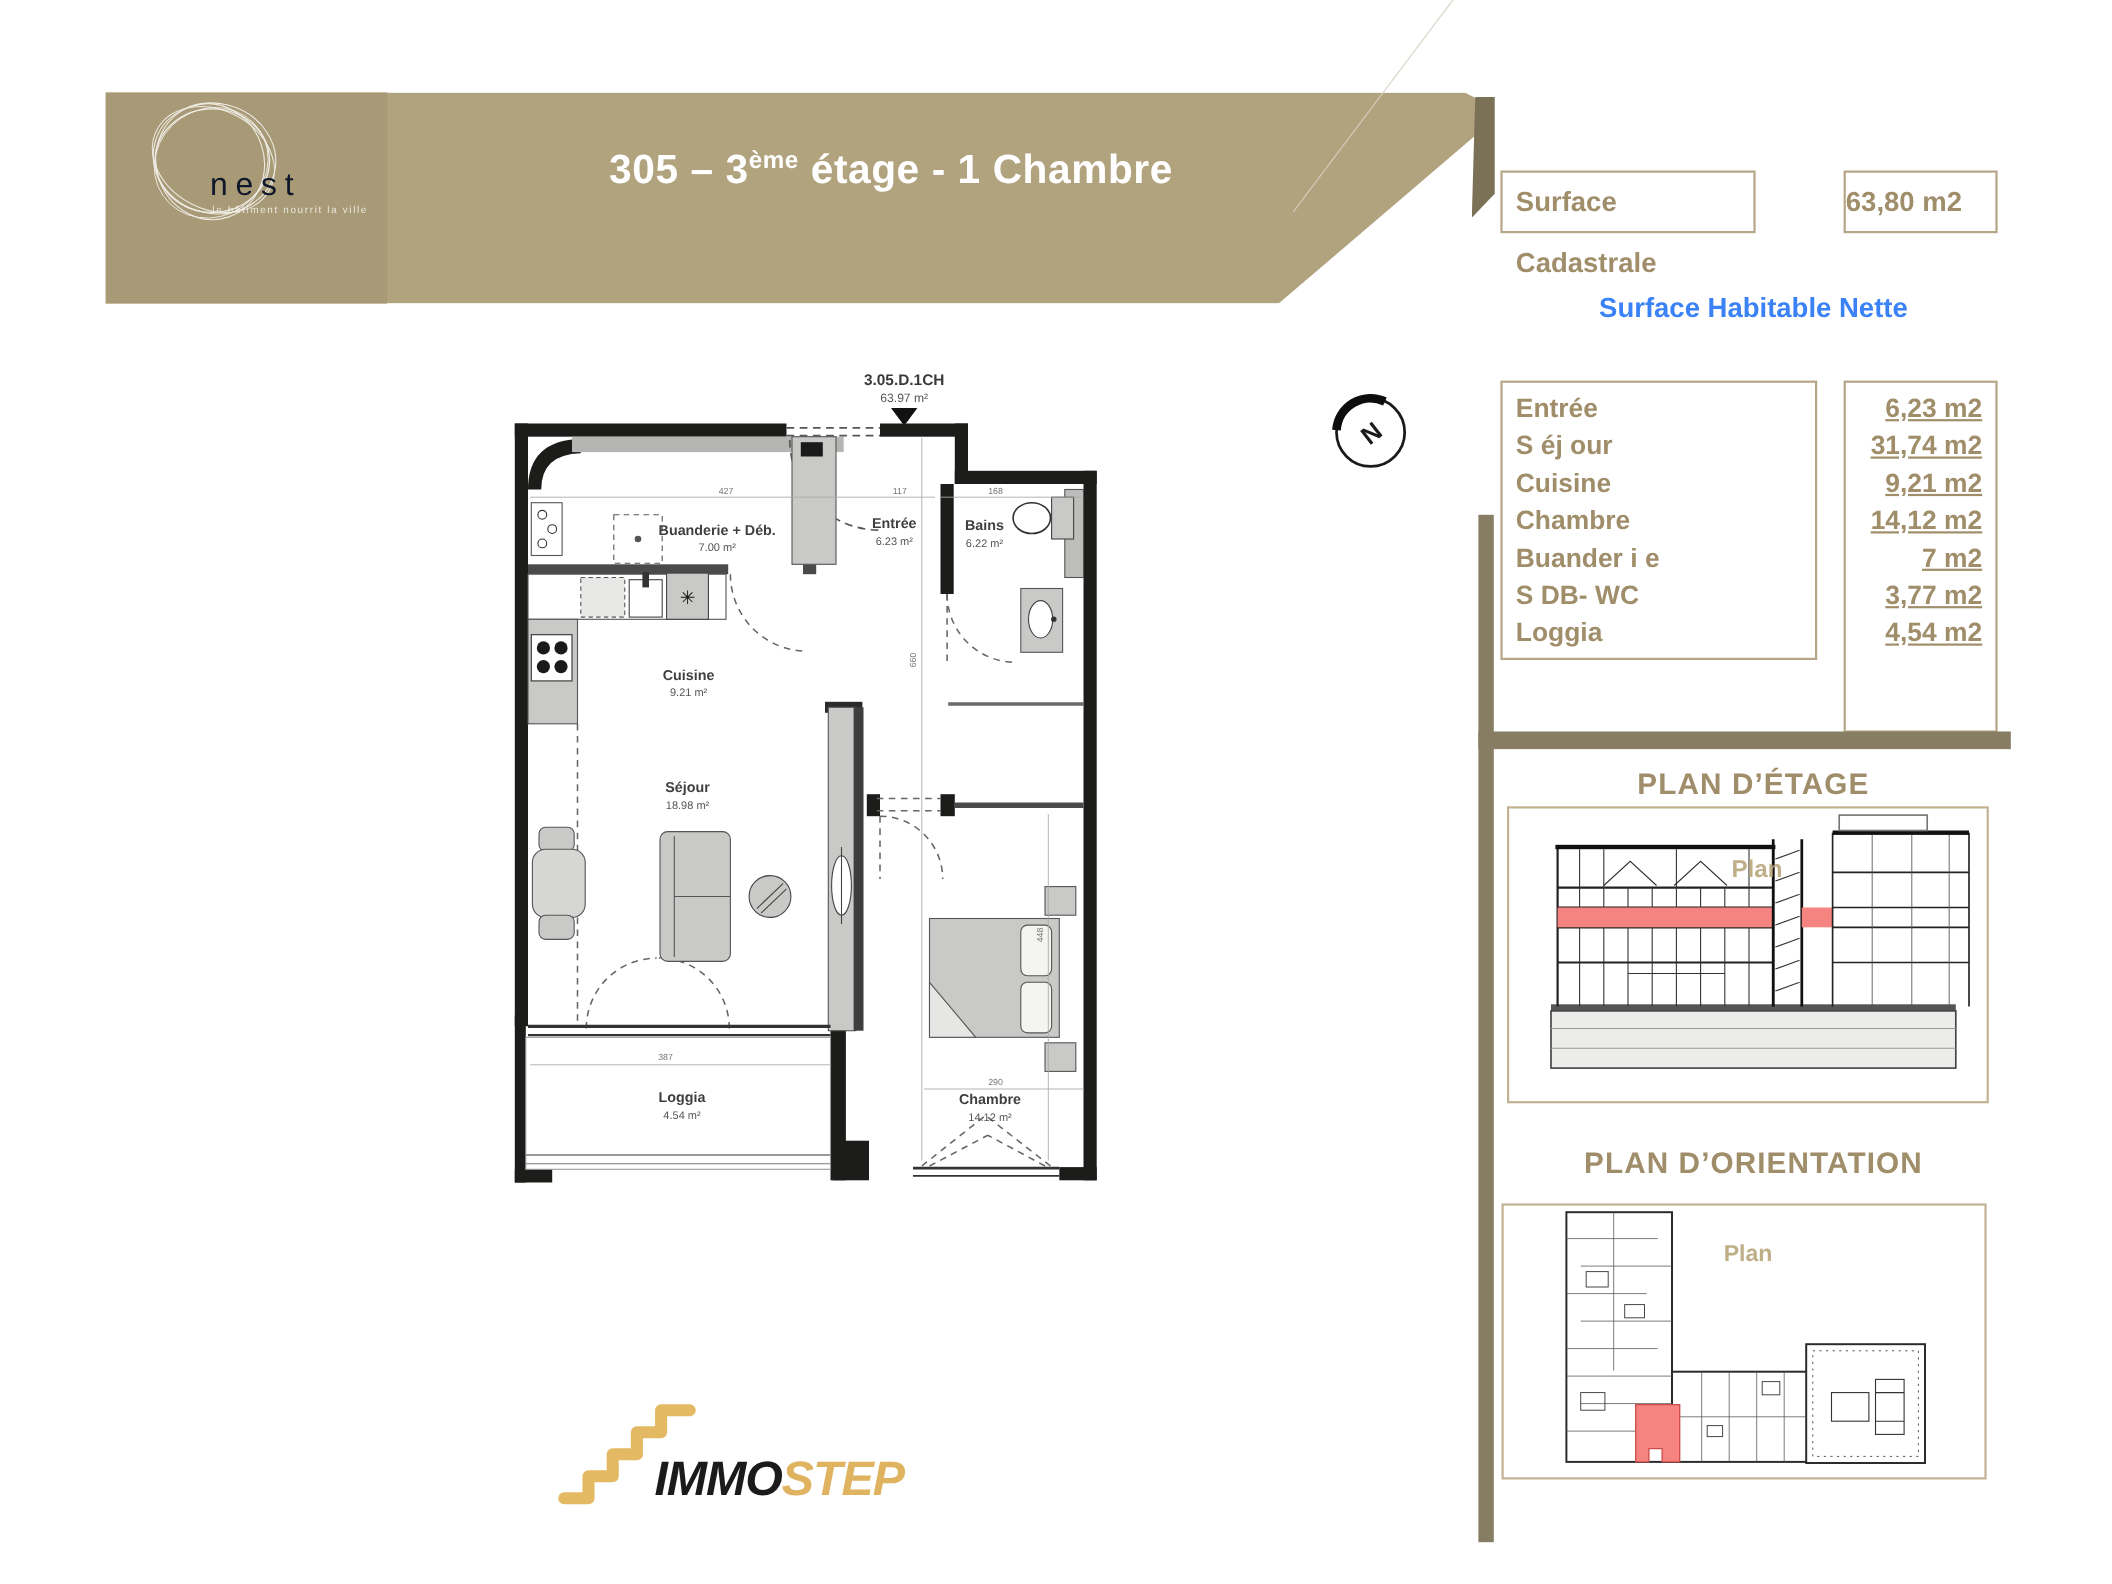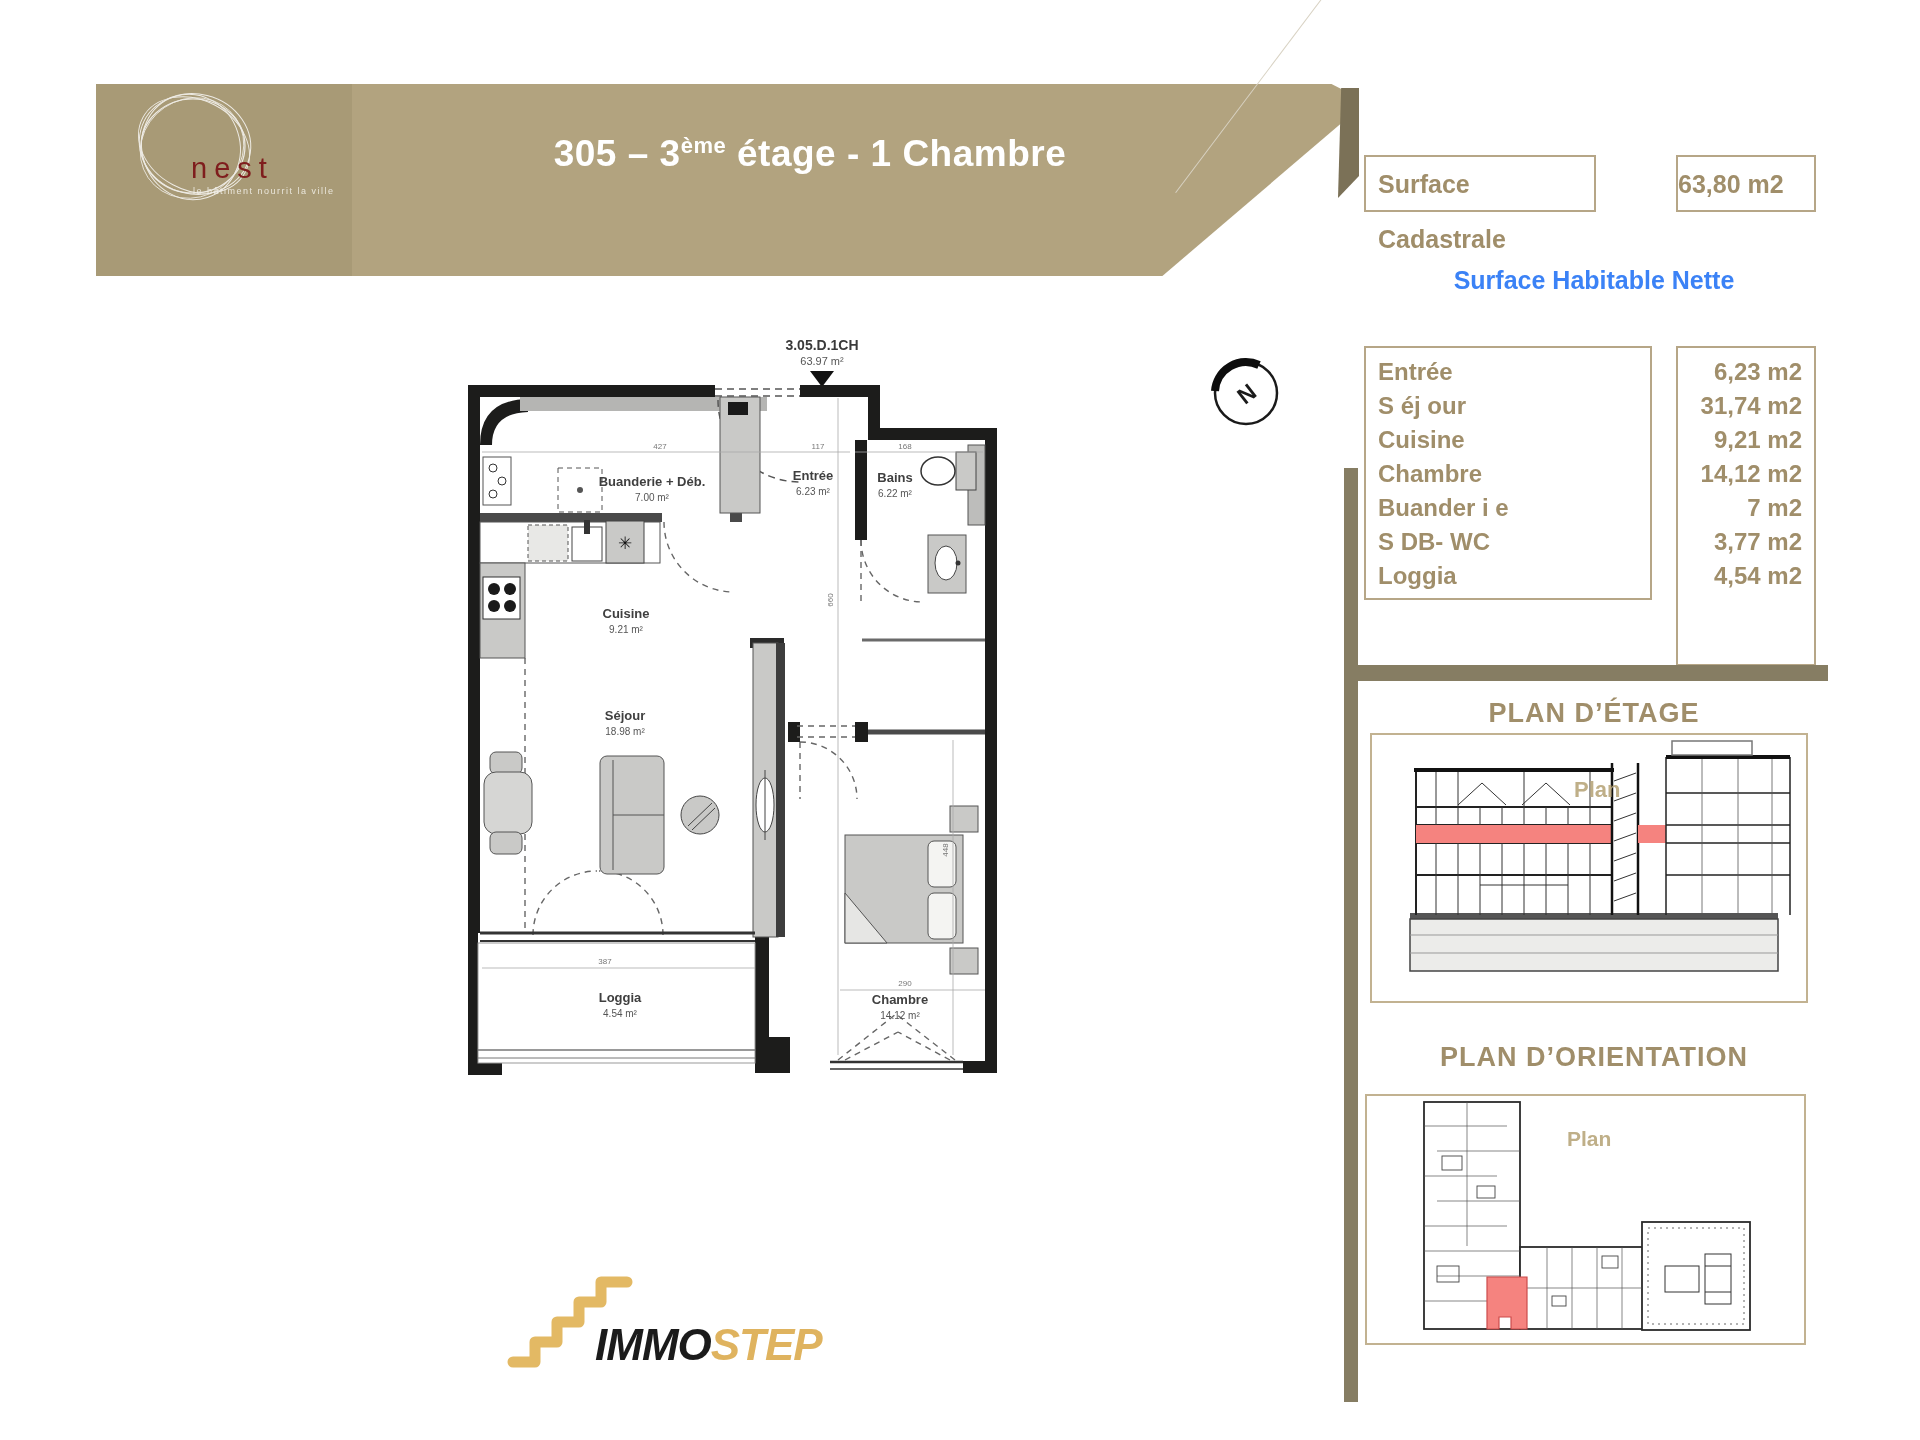--- a/index.html
+++ b/index.html
@@ -10,35 +10,35 @@
   #banner{left:96px;top:84px;width:1262px;height:192px;background:#b2a37f;
     clip-path:polygon(0 0,97.9% 0,100% 7%,100% 13%,84.5% 100%,0 100%);}
   #banner-strip{left:1338px;top:88px;width:21px;height:110px;background:#7b7157;
     clip-path:polygon(15% 0,100% 0,100% 80%,0 100%);}
   #banner-line{left:1176px;top:192px;width:296px;height:0;border-top:1.5px solid #d8d2c3;
     transform:rotate(-53deg);transform-origin:left bottom;}
   #logo-block{left:96px;top:84px;width:256px;height:192px;background:#a89a76;}
   #page-title{left:480px;top:133px;width:660px;text-align:center;color:#ffffff;
     font-size:37px;font-weight:bold;letter-spacing:0.5px;}
   #page-title sup{font-size:22px;}
-  .nest-name{position:absolute;left:95px;top:68px;color:#7f1d1d;font-size:29px;
+  .nest-name{position:absolute;left:95px;top:68px;color:#0f172a;font-size:29px;
     letter-spacing:7px;font-weight:400;}
   .nest-tag{position:absolute;left:97px;top:102px;color:#f5f3ec;font-size:9px;
     letter-spacing:1.5px;opacity:0.85;white-space:nowrap;}
 
   
   .gold-box{border:2px solid #b6a687;background:#fff;color:#a08e6a;font-weight:bold;}
   #sc-label{left:1364px;top:155px;width:232px;height:57px;line-height:55px;padding-left:12px;
     font-size:25px;box-sizing:border-box;}
   #sc-value{left:1676px;top:155px;width:140px;height:57px;line-height:55px;
     font-size:25px;box-sizing:border-box;}
   #shn-title{left:1394px;top:266px;width:400px;text-align:center;color:#3b82f6;
     font-size:25px;font-weight:bold;}
   #tbl-labels{left:1364px;top:346px;width:288px;height:254px;box-sizing:border-box;padding:7px 0 0 12px;}
-  #tbl-values{left:1676px;top:346px;width:140px;height:320px;box-sizing:border-box;padding:7px 12px 0 0;}
+  #tbl-values{left:1676px;top:346px;width:140px;height:320px;box-sizing:border-box;padding:7px 12px 0 0;text-decoration:underline;}
   .trow{font-size:24px;line-height:34px;white-space:nowrap;}
   #tbl-values .trow{text-align:right;}
 
   
   #vbar{left:1344px;top:468px;width:14px;height:934px;background:#867d63;}
   #hbar{left:1344px;top:665px;width:484px;height:16px;background:#867d63;}
 
   .section-title{width:440px;text-align:center;color:#a08e6a;font-weight:bold;
     font-size:27px;letter-spacing:1px;}
   #etage-title{left:1374px;top:698px;}

